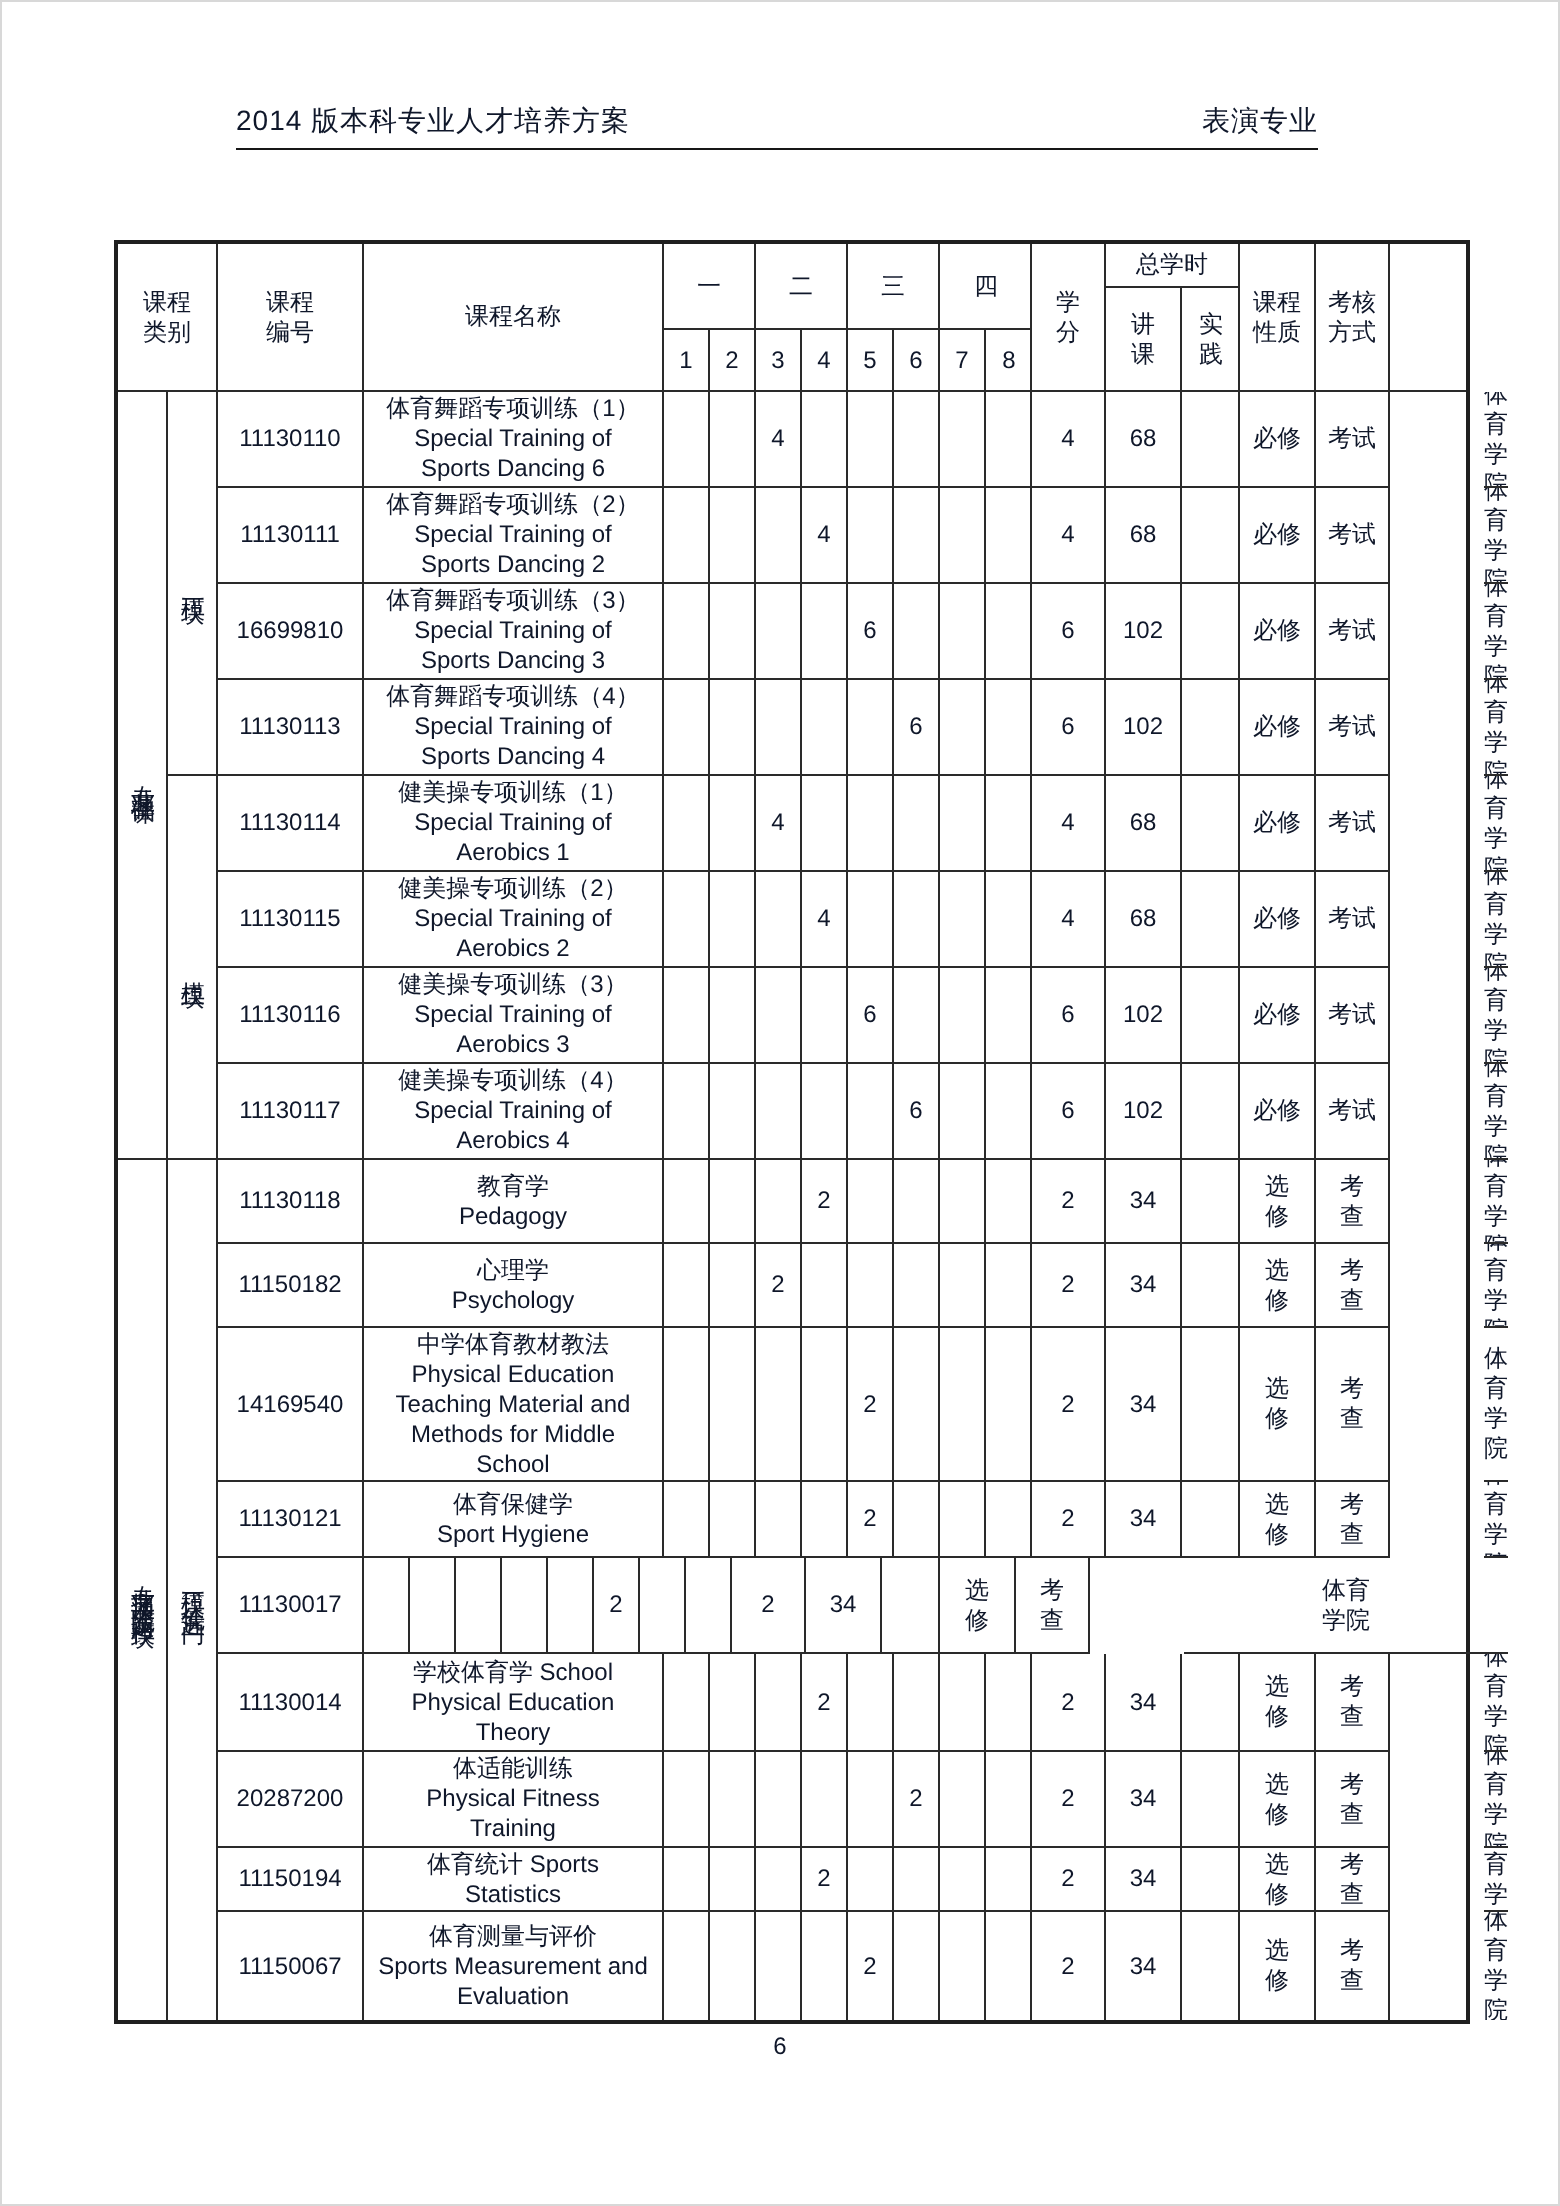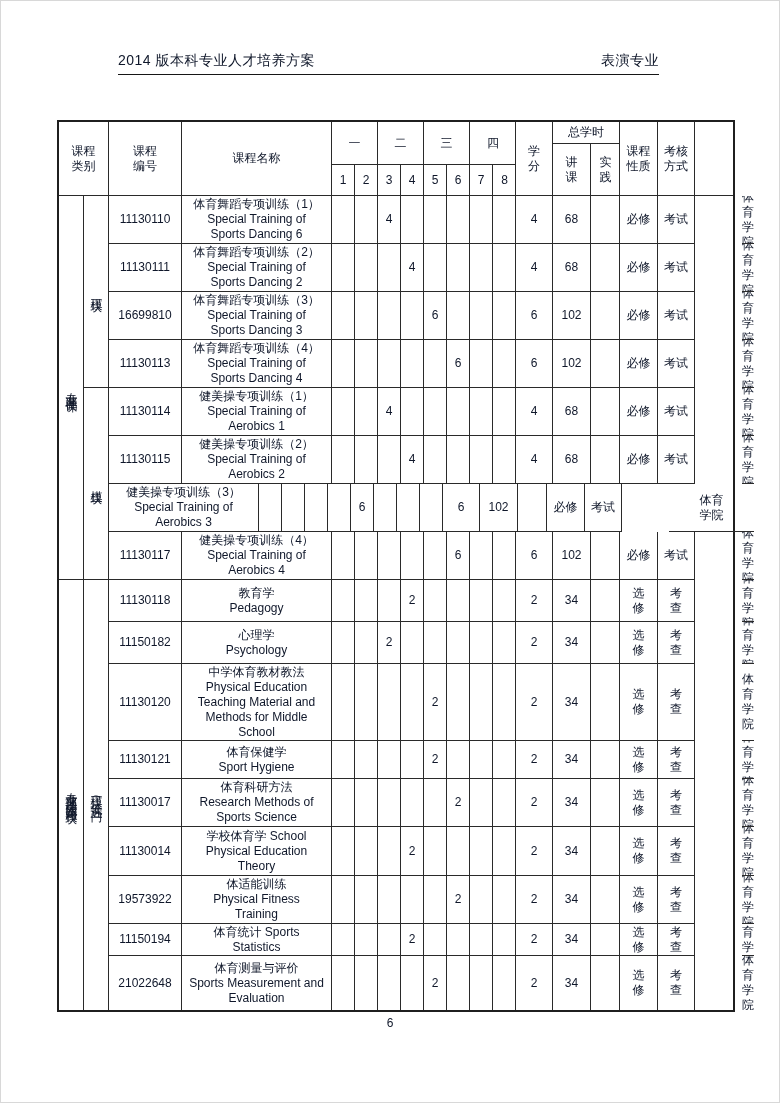--- a/index.html
+++ b/index.html
@@ -280,20 +280,21 @@
               <div class="cell w-sem"></div>
               <div class="cell w-cred">4</div>
               <div class="cell w-lec">68</div>
               <div class="cell w-prac"></div>
               <div class="cell w-nat">必修</div>
               <div class="cell w-ass">考试</div>
               <div class="cell w-unit">体育
 学院</div>
             </div>
             <div class="body-row">
+              <div class="cell w-num">11130116</div>
               <div class="cell w-name">健美操专项训练（3）
 Special Training of
 Aerobics 3</div>
               <div class="cell w-sem"></div>
               <div class="cell w-sem"></div>
               <div class="cell w-sem"></div>
               <div class="cell w-sem"></div>
               <div class="cell w-sem">6</div>
               <div class="cell w-sem"></div>
               <div class="cell w-sem"></div>
@@ -373,21 +374,21 @@
               <div class="cell w-lec">34</div>
               <div class="cell w-prac"></div>
               <div class="cell w-nat">选
 修</div>
               <div class="cell w-ass">考
 查</div>
               <div class="cell w-unit">体育
 学院</div>
             </div>
             <div class="body-row">
-              <div class="cell w-num">11130120</div>
+              <div class="cell w-num">14169540</div>
               <div class="cell w-name">中学体育教材教法
 Physical Education
 Teaching Material and
 Methods for Middle
 School</div>
               <div class="cell w-sem"></div>
               <div class="cell w-sem"></div>
               <div class="cell w-sem"></div>
               <div class="cell w-sem"></div>
               <div class="cell w-sem">2</div>
@@ -421,23 +422,20 @@
               <div class="cell w-prac"></div>
               <div class="cell w-nat">选
 修</div>
               <div class="cell w-ass">考
 查</div>
               <div class="cell w-unit">体育
 学院</div>
             </div>
             <div class="body-row">
               <div class="cell w-num">11130017</div>
-              <div class="cell w-name">体育科研方法
-Research Methods of
-Sports Science</div>
               <div class="cell w-sem"></div>
               <div class="cell w-sem"></div>
               <div class="cell w-sem"></div>
               <div class="cell w-sem"></div>
               <div class="cell w-sem"></div>
               <div class="cell w-sem">2</div>
               <div class="cell w-sem"></div>
               <div class="cell w-sem"></div>
               <div class="cell w-cred">2</div>
               <div class="cell w-lec">34</div>
@@ -466,21 +464,21 @@
               <div class="cell w-lec">34</div>
               <div class="cell w-prac"></div>
               <div class="cell w-nat">选
 修</div>
               <div class="cell w-ass">考
 查</div>
               <div class="cell w-unit">体育
 学院</div>
             </div>
             <div class="body-row">
-              <div class="cell w-num">19573922</div>
+              <div class="cell w-num">20287200</div>
               <div class="cell w-name">体适能训练
 Physical Fitness
 Training</div>
               <div class="cell w-sem"></div>
               <div class="cell w-sem"></div>
               <div class="cell w-sem"></div>
               <div class="cell w-sem"></div>
               <div class="cell w-sem"></div>
               <div class="cell w-sem">2</div>
               <div class="cell w-sem"></div>
@@ -511,21 +509,21 @@
               <div class="cell w-lec">34</div>
               <div class="cell w-prac"></div>
               <div class="cell w-nat">选
 修</div>
               <div class="cell w-ass">考
 查</div>
               <div class="cell w-unit">体育
 学院</div>
             </div>
             <div class="body-row">
-              <div class="cell w-num">21022648</div>
+              <div class="cell w-num">11150067</div>
               <div class="cell w-name">体育测量与评价
 Sports Measurement and
 Evaluation</div>
               <div class="cell w-sem"></div>
               <div class="cell w-sem"></div>
               <div class="cell w-sem"></div>
               <div class="cell w-sem"></div>
               <div class="cell w-sem">2</div>
               <div class="cell w-sem"></div>
               <div class="cell w-sem"></div>

